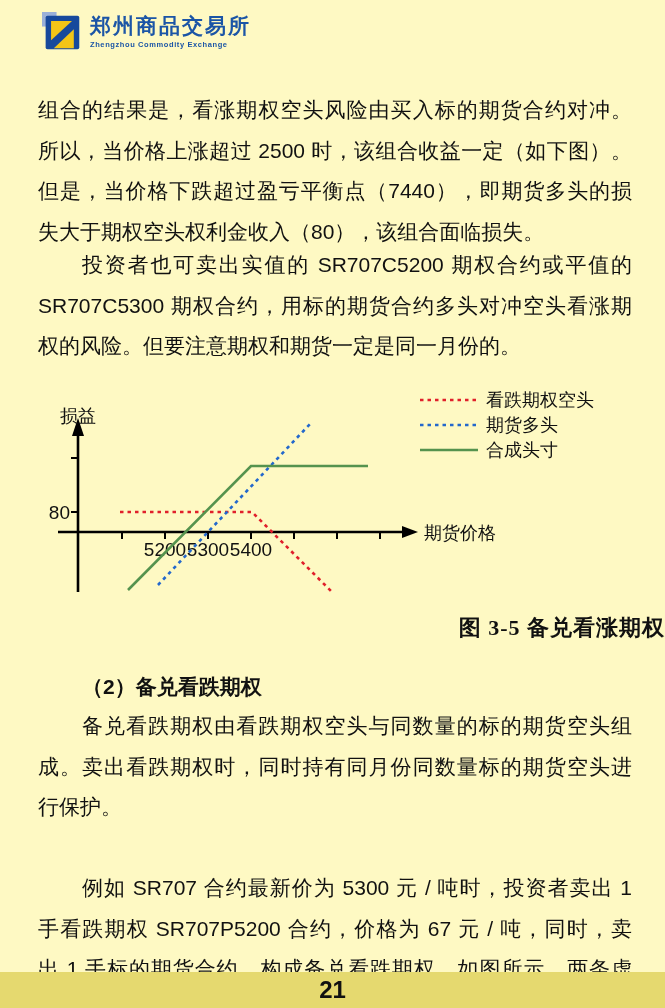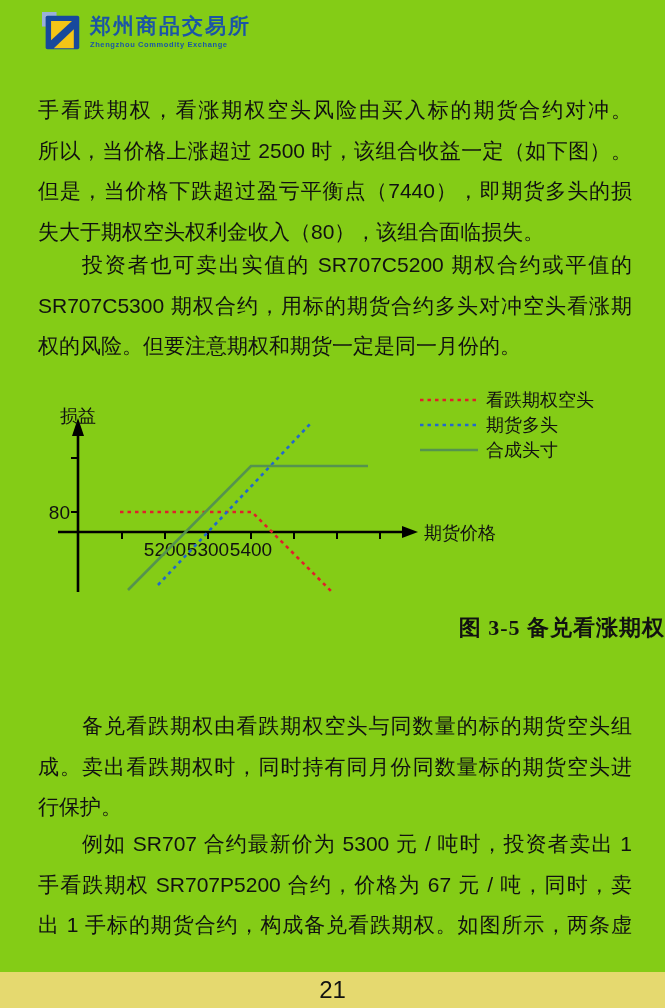--- a/index.html
+++ b/index.html
@@ -1,76 +1,76 @@
 <!DOCTYPE html>
 <html><head>
 <meta charset="utf-8">
 <style>
   html,body { margin:0; padding:0; background:#ffffff; }
   .page {
-    position:relative; width:665px; height:1008px; background:#84cc16;
+    position:relative; width:665px; height:1008px; background:#fef9c3;
     overflow:hidden; font-family:"Liberation Sans","DejaVu Sans",sans-serif;
     color:#111111;
   }
   
   .hdr { position:absolute; left:42px; top:11px; display:flex; align-items:flex-start; }
   .logo-mark { width:40px; height:42px; display:block; }
   .logo-text { margin-left:8px; padding-top:3px; }
   .logo-cn { font-size:21px; font-weight:700; color:#1b55a6; letter-spacing:2px; line-height:24px; }
   .logo-en { font-size:7.5px; font-weight:700; color:#1b55a6; letter-spacing:0.6px; margin-top:2px; }
   
   .para { position:absolute; left:38px; width:594px; font-size:21px; line-height:40.5px; }
   .ln { white-space:nowrap; }
   .ln.fill { white-space:normal; text-align:justify; text-align-last:justify; }
   .ln.ind { text-indent:44px; }
   #p1 { top:90px; }
   #p2 { top:245px; }
   .heading { position:absolute; left:38px; top:672px; width:594px; font-size:21px;
              font-weight:700; text-indent:44px; line-height:30px; }
   #p3 { top:706px; }
-  #p4 { top:824px; }
+  #p4 { top:868px; }
   
   .chart-svg { position:absolute; left:0; top:380px; }
   .fig-caption { position:absolute; left:0; top:613px; width:665px; text-align:right;
     font-family:"Liberation Serif","DejaVu Serif",serif; font-size:22px; font-weight:600;
     color:#111; letter-spacing:1px; }
   .axis { stroke:#000; stroke-width:2.6; }
   .tick { stroke:#000; stroke-width:2; }
   .pl-dash { fill:none; stroke-width:2.6; stroke-dasharray:3.5,4; }
   .pl-solid { fill:none; stroke-width:2.6; }
   .ax-label { font-family:"Liberation Sans","DejaVu Sans",sans-serif; font-size:18px; fill:#111; }
   .tick-label { font-family:"Liberation Sans","DejaVu Sans",sans-serif; font-size:19px; fill:#111; }
   .legend-label { font-family:"Liberation Sans","DejaVu Sans",sans-serif; font-size:18px; fill:#111; }
   .leg-dash { stroke-width:2.6; stroke-dasharray:3.5,4; }
   .leg-solid { stroke-width:2.6; }
   
   .footer { position:absolute; left:0; top:972px; width:665px; height:36px;
     background:#e5d96f; text-align:center; }
-  .page-num { font-size:24px; font-weight:400; color:#111; line-height:35px; }
+  .page-num { font-size:24px; font-weight:700; color:#111; line-height:35px; }
 </style>
 </head>
 <body>
 
 <div class="page">
 
   <div class="hdr">
     <svg class="logo-mark" viewBox="0 0 44 44">
       <rect x="0" y="0" width="16" height="16" fill="#9ab0d8"></rect>
       <rect x="4" y="4" width="37" height="37" rx="2" fill="#17499c"></rect>
       <polygon points="10,10 33,10 10,31" fill="#f3c517"></polygon>
       <polygon points="35,19 35,40 13,40" fill="#f3c517"></polygon>
     </svg>
     <div class="logo-text">
       <div class="logo-cn">郑州商品交易所</div>
       <div class="logo-en">Zhengzhou Commodity Exchange</div>
     </div>
   </div>
 
   <div class="para" id="p1">
-    <div class="ln fill">手看跌期权，看涨期权空头风险由买入标的期货合约对冲。</div>
+    <div class="ln fill">组合的结果是，看涨期权空头风险由买入标的期货合约对冲。</div>
     <div class="ln fill">所以，当价格上涨超过 2500 时，该组合收益一定（如下图）。</div>
     <div class="ln fill">但是，当价格下跌超过盈亏平衡点（7440），即期货多头的损</div>
     <div class="ln">失大于期权空头权利金收入（80），该组合面临损失。</div>
   </div>
 
   <div class="para" id="p2">
     <div class="ln fill ind">投资者也可卖出实值的 SR707C5200 期权合约或平值的</div>
     <div class="ln fill">SR707C5300 期权合约，用标的期货合约多头对冲空头看涨期</div>
     <div class="ln">权的风险。但要注意期权和期货一定是同一月份的。</div>
   </div>
@@ -112,20 +112,21 @@
     <text class="tick-label" x="251" y="176" text-anchor="middle">5400</text>
     <text class="ax-label" x="424" y="159">期货价格</text>
 
     <polyline class="pl-dash" stroke="#e0202b" points="120,132 252,132 332,212"></polyline>
     <polyline class="pl-dash" stroke="#2368cc" points="158,205 310,44"></polyline>
     <polyline class="pl-solid" stroke="#55934e" points="128,210 251,86 368,86"></polyline>
   </svg>
 
   <div class="fig-caption">图 3-5  备兑看涨期权</div>
 
+  <div class="heading">（2）备兑看跌期权</div>
 
   <div class="para" id="p3">
     <div class="ln fill ind">备兑看跌期权由看跌期权空头与同数量的标的期货空头组</div>
     <div class="ln fill">成。卖出看跌期权时，同时持有同月份同数量标的期货空头进</div>
     <div class="ln">行保护。</div>
   </div>
 
   <div class="para" id="p4">
     <div class="ln fill ind">例如 SR707 合约最新价为 5300 元 / 吨时，投资者卖出 1</div>
     <div class="ln fill">手看跌期权 SR707P5200 合约，价格为 67 元 / 吨，同时，卖</div>

